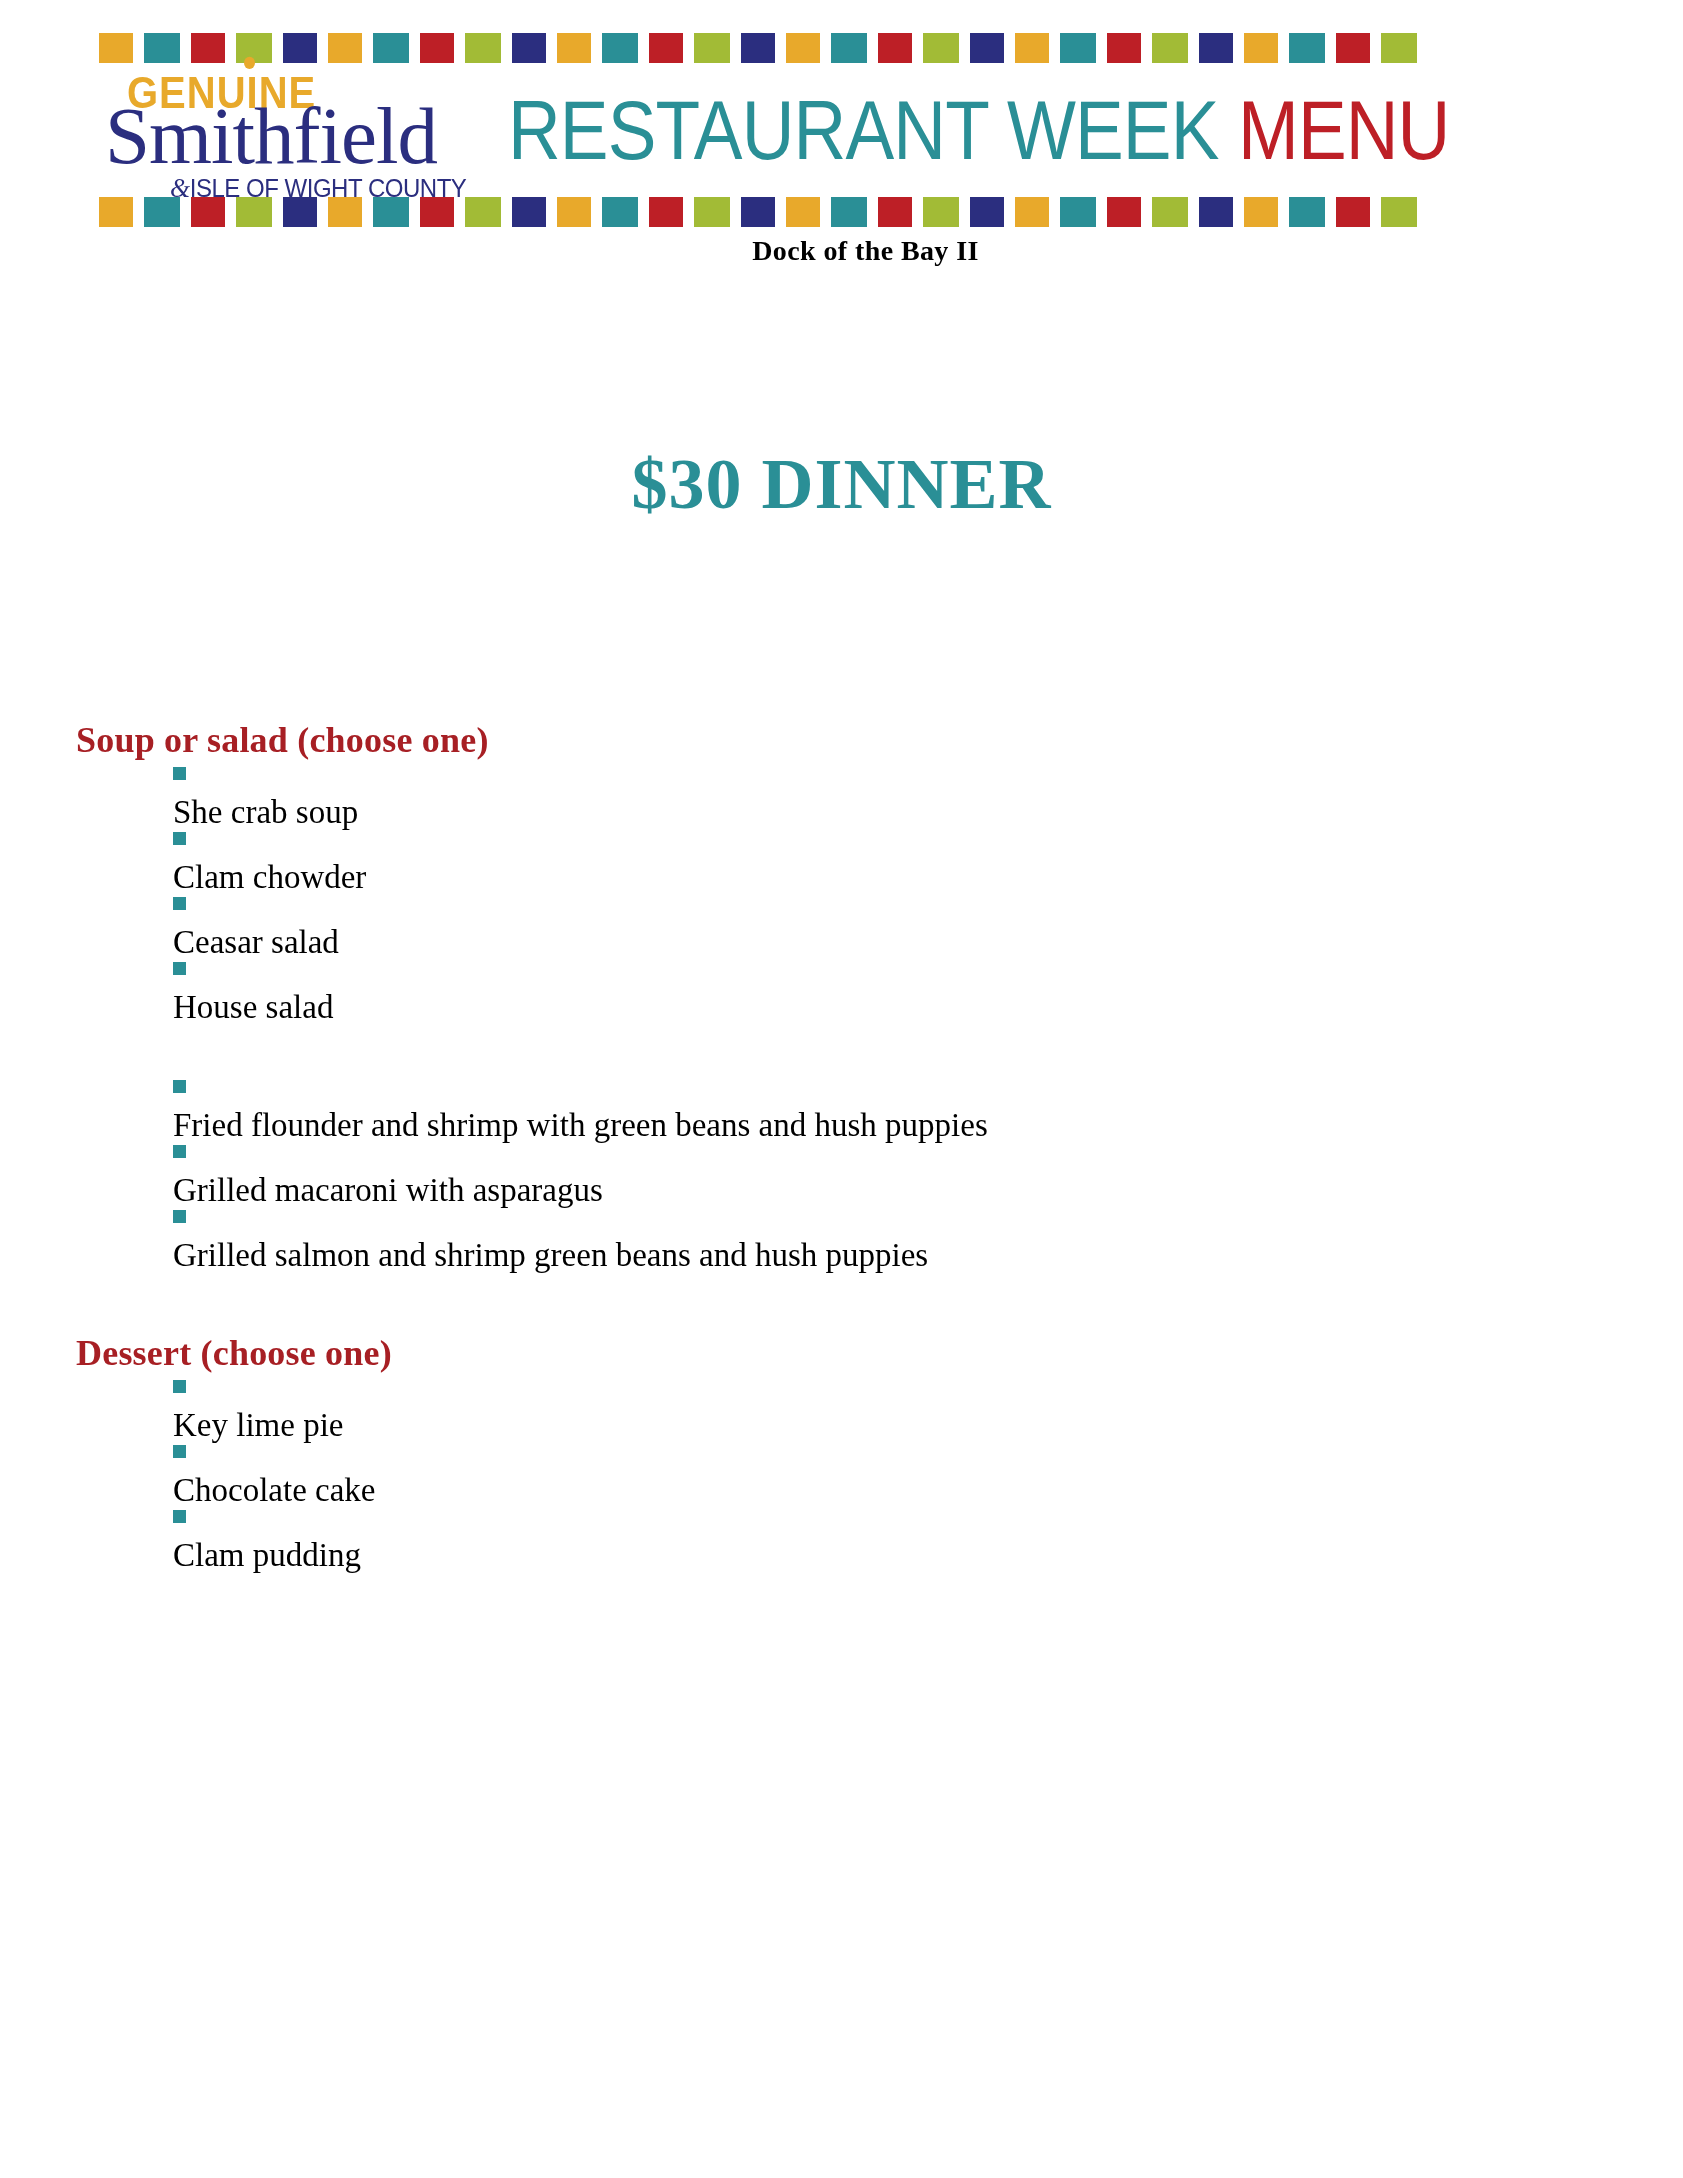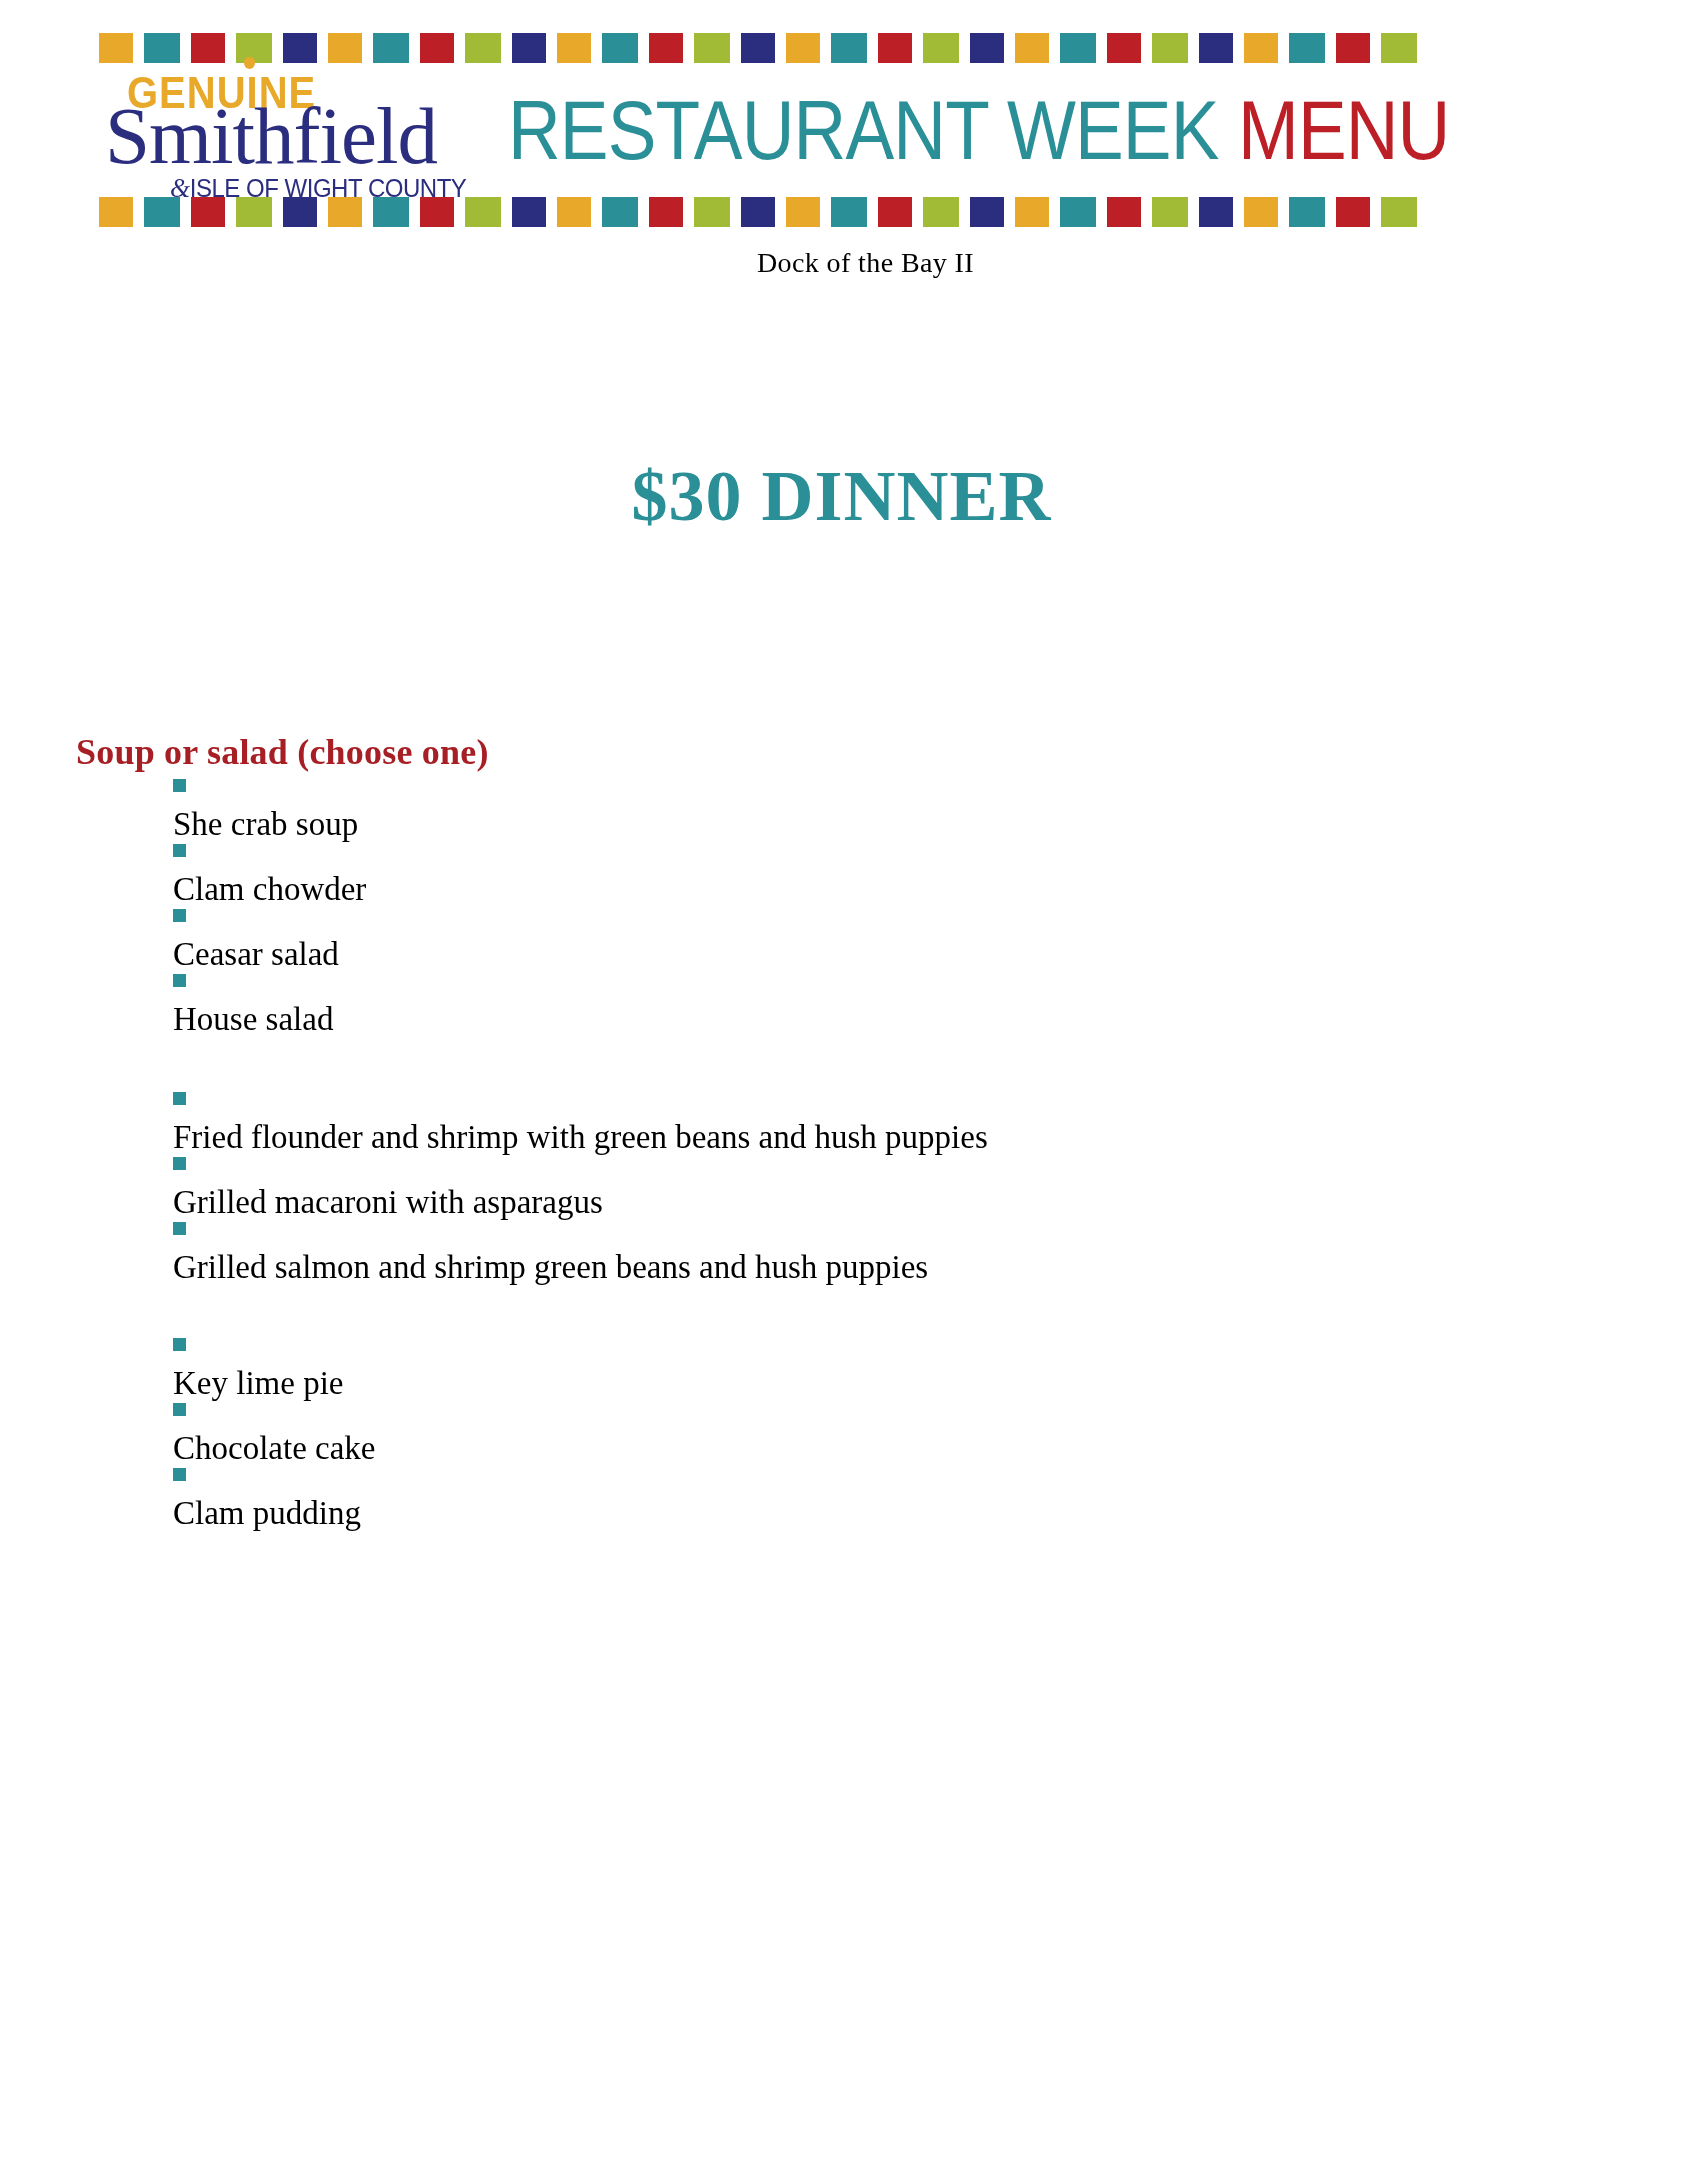--- a/index.html
+++ b/index.html
@@ -126,24 +126,24 @@
     transform: scaleX(0.88);
     transform-origin: left center;
   }
   .header-title .tw { color: #2a8f96; }
   .header-title .rw { color: #bd1f26; }
 
   
   .restaurant-name {
     text-align: center;
     font-family: "Liberation Serif", "DejaVu Serif", serif;
-    font-weight: normal;
+    font-weight: bold;
     font-size: 28px;
     color: #000000;
-    margin-top: 20px;
+    margin-top: 8px;
     letter-spacing: 0.4px;
     padding-left: 48px;
   }
 
   
   .price-heading {
     text-align: center;
     font-family: "Liberation Serif", "DejaVu Serif", serif;
     font-weight: bold;
     font-size: 72px;
@@ -323,20 +323,21 @@
             <span class="item-bullet"></span>
             <span class="item-text">Grilled macaroni with asparagus</span>
           </li>
           <li class="item">
             <span class="item-bullet"></span>
             <span class="item-text">Grilled salmon and shrimp green beans and hush puppies</span>
           </li>
         </ul>
       </div>
       <div class="section">
+        <div class="section-heading">Dessert (choose one)</div>
         <ul class="item-list">
           <li class="item">
             <span class="item-bullet"></span>
             <span class="item-text">Key lime pie</span>
           </li>
           <li class="item">
             <span class="item-bullet"></span>
             <span class="item-text">Chocolate cake</span>
           </li>
           <li class="item">

